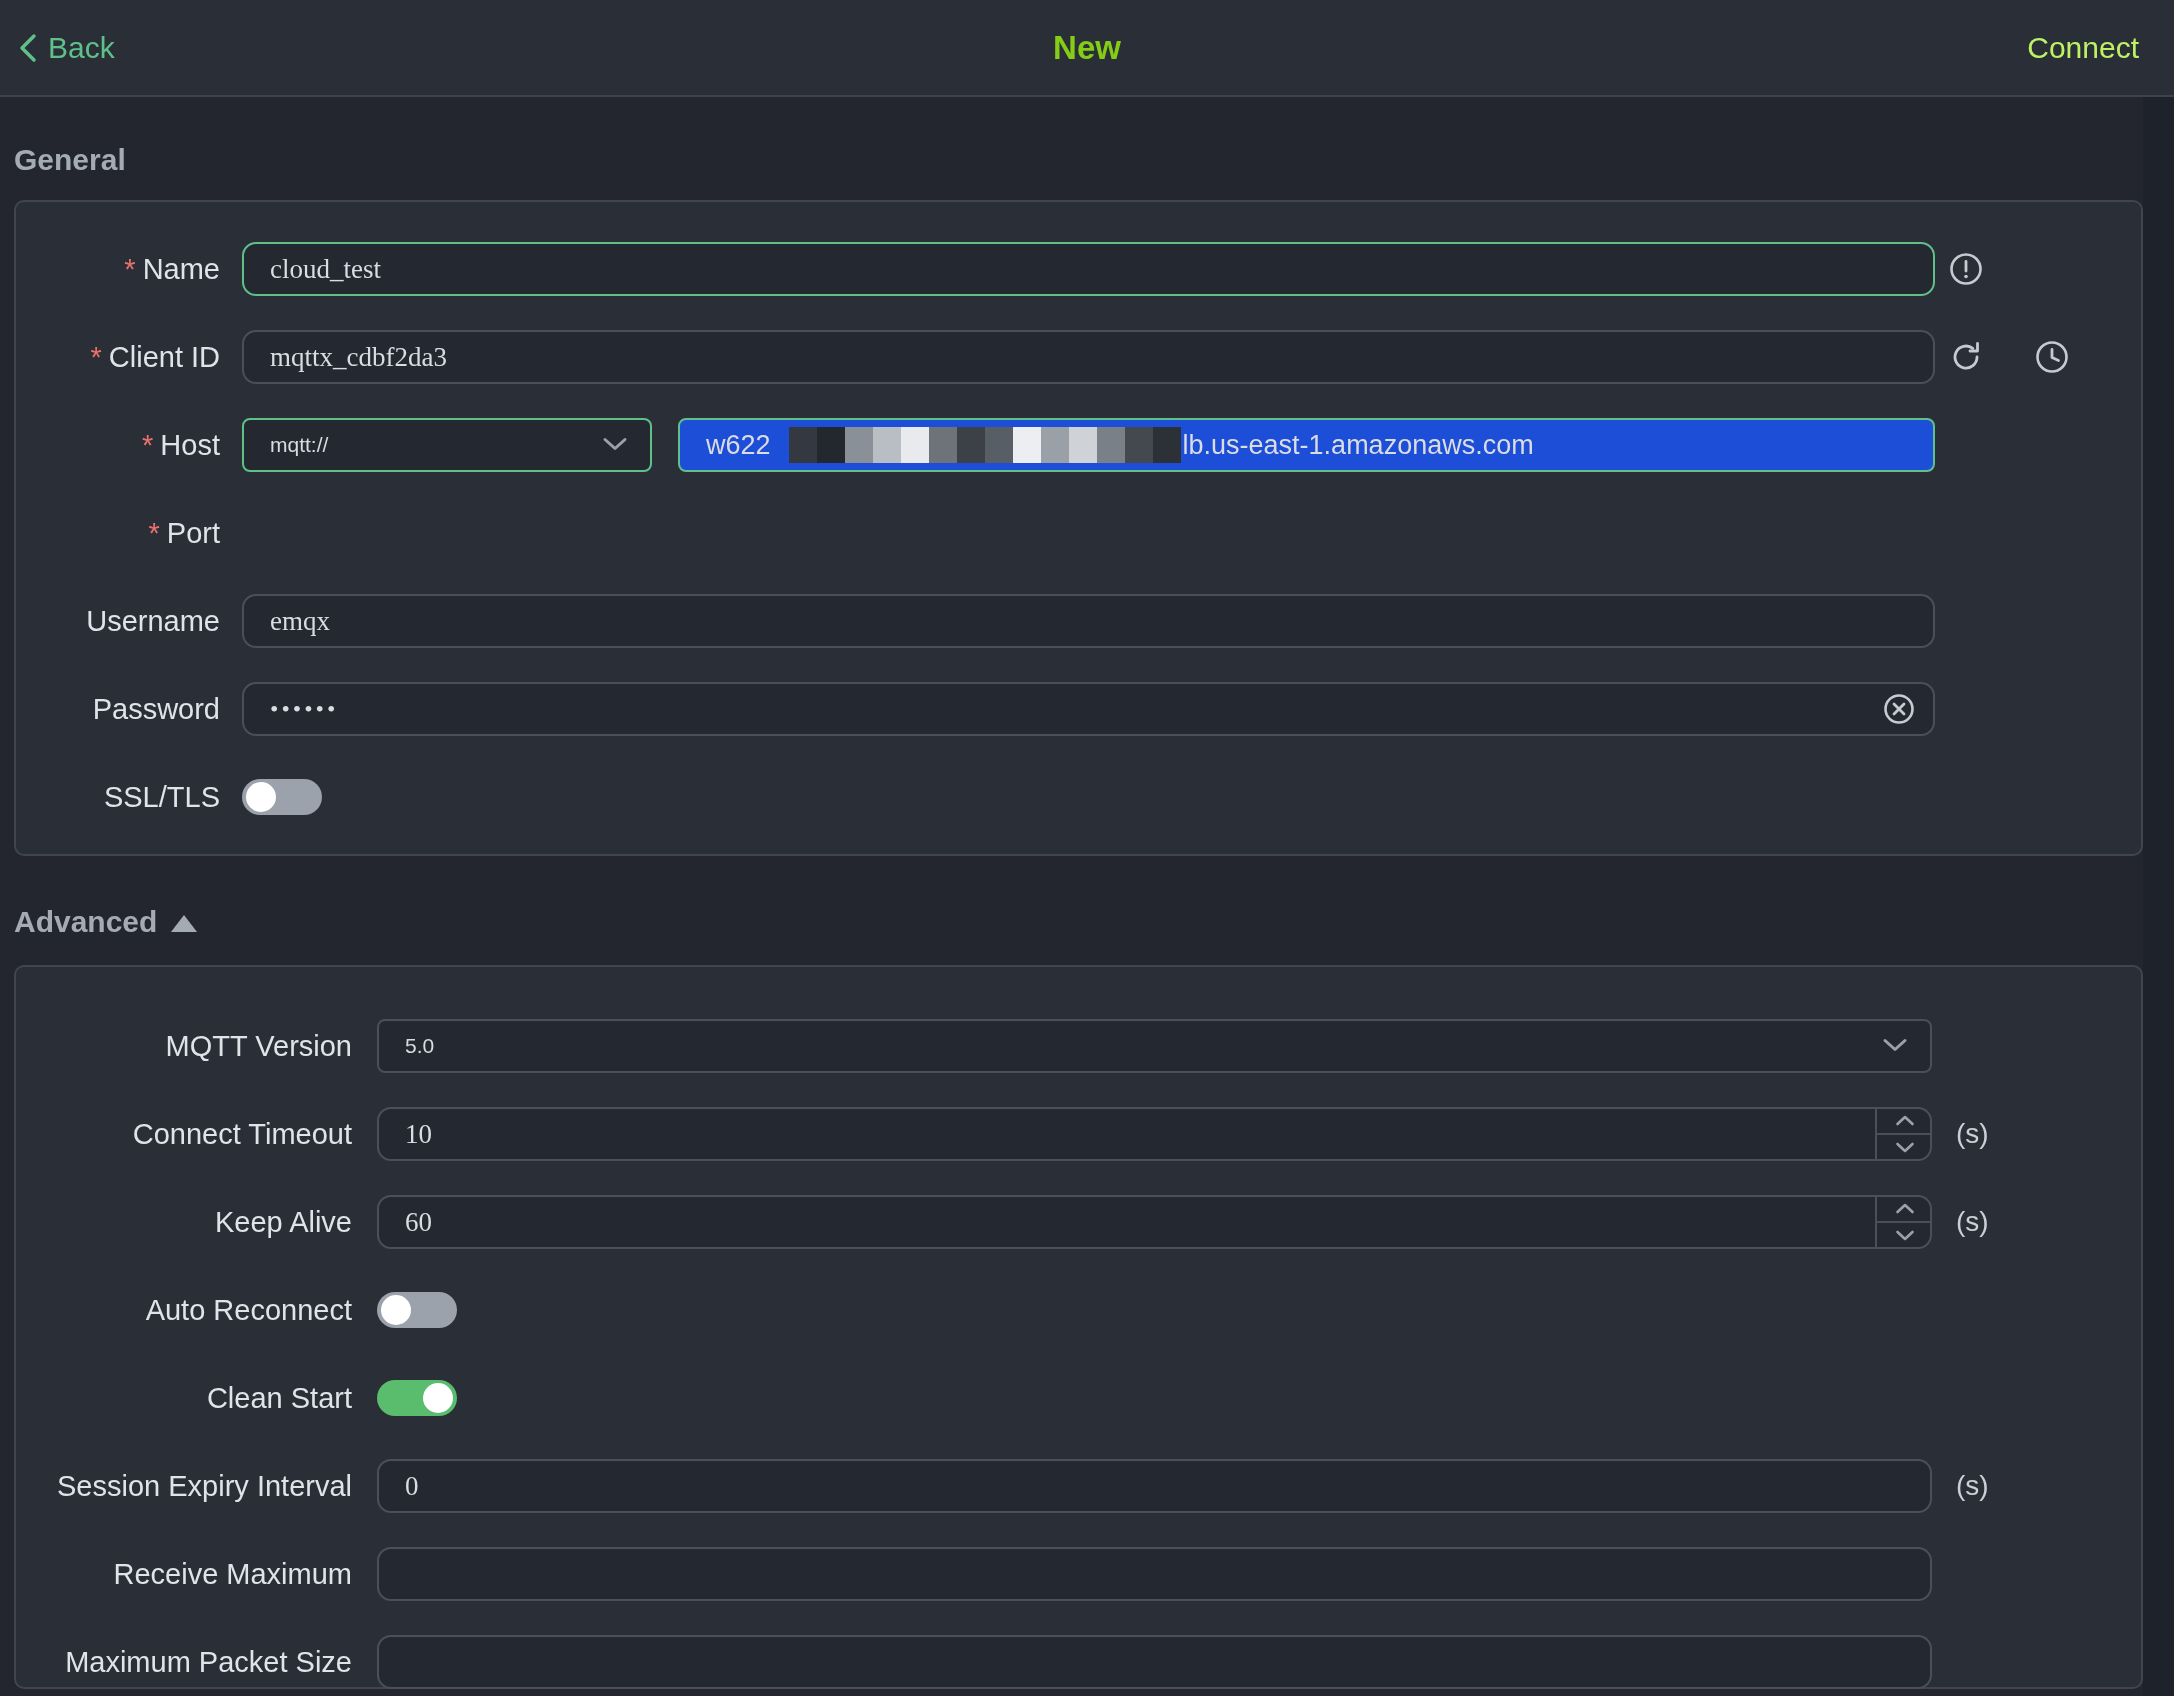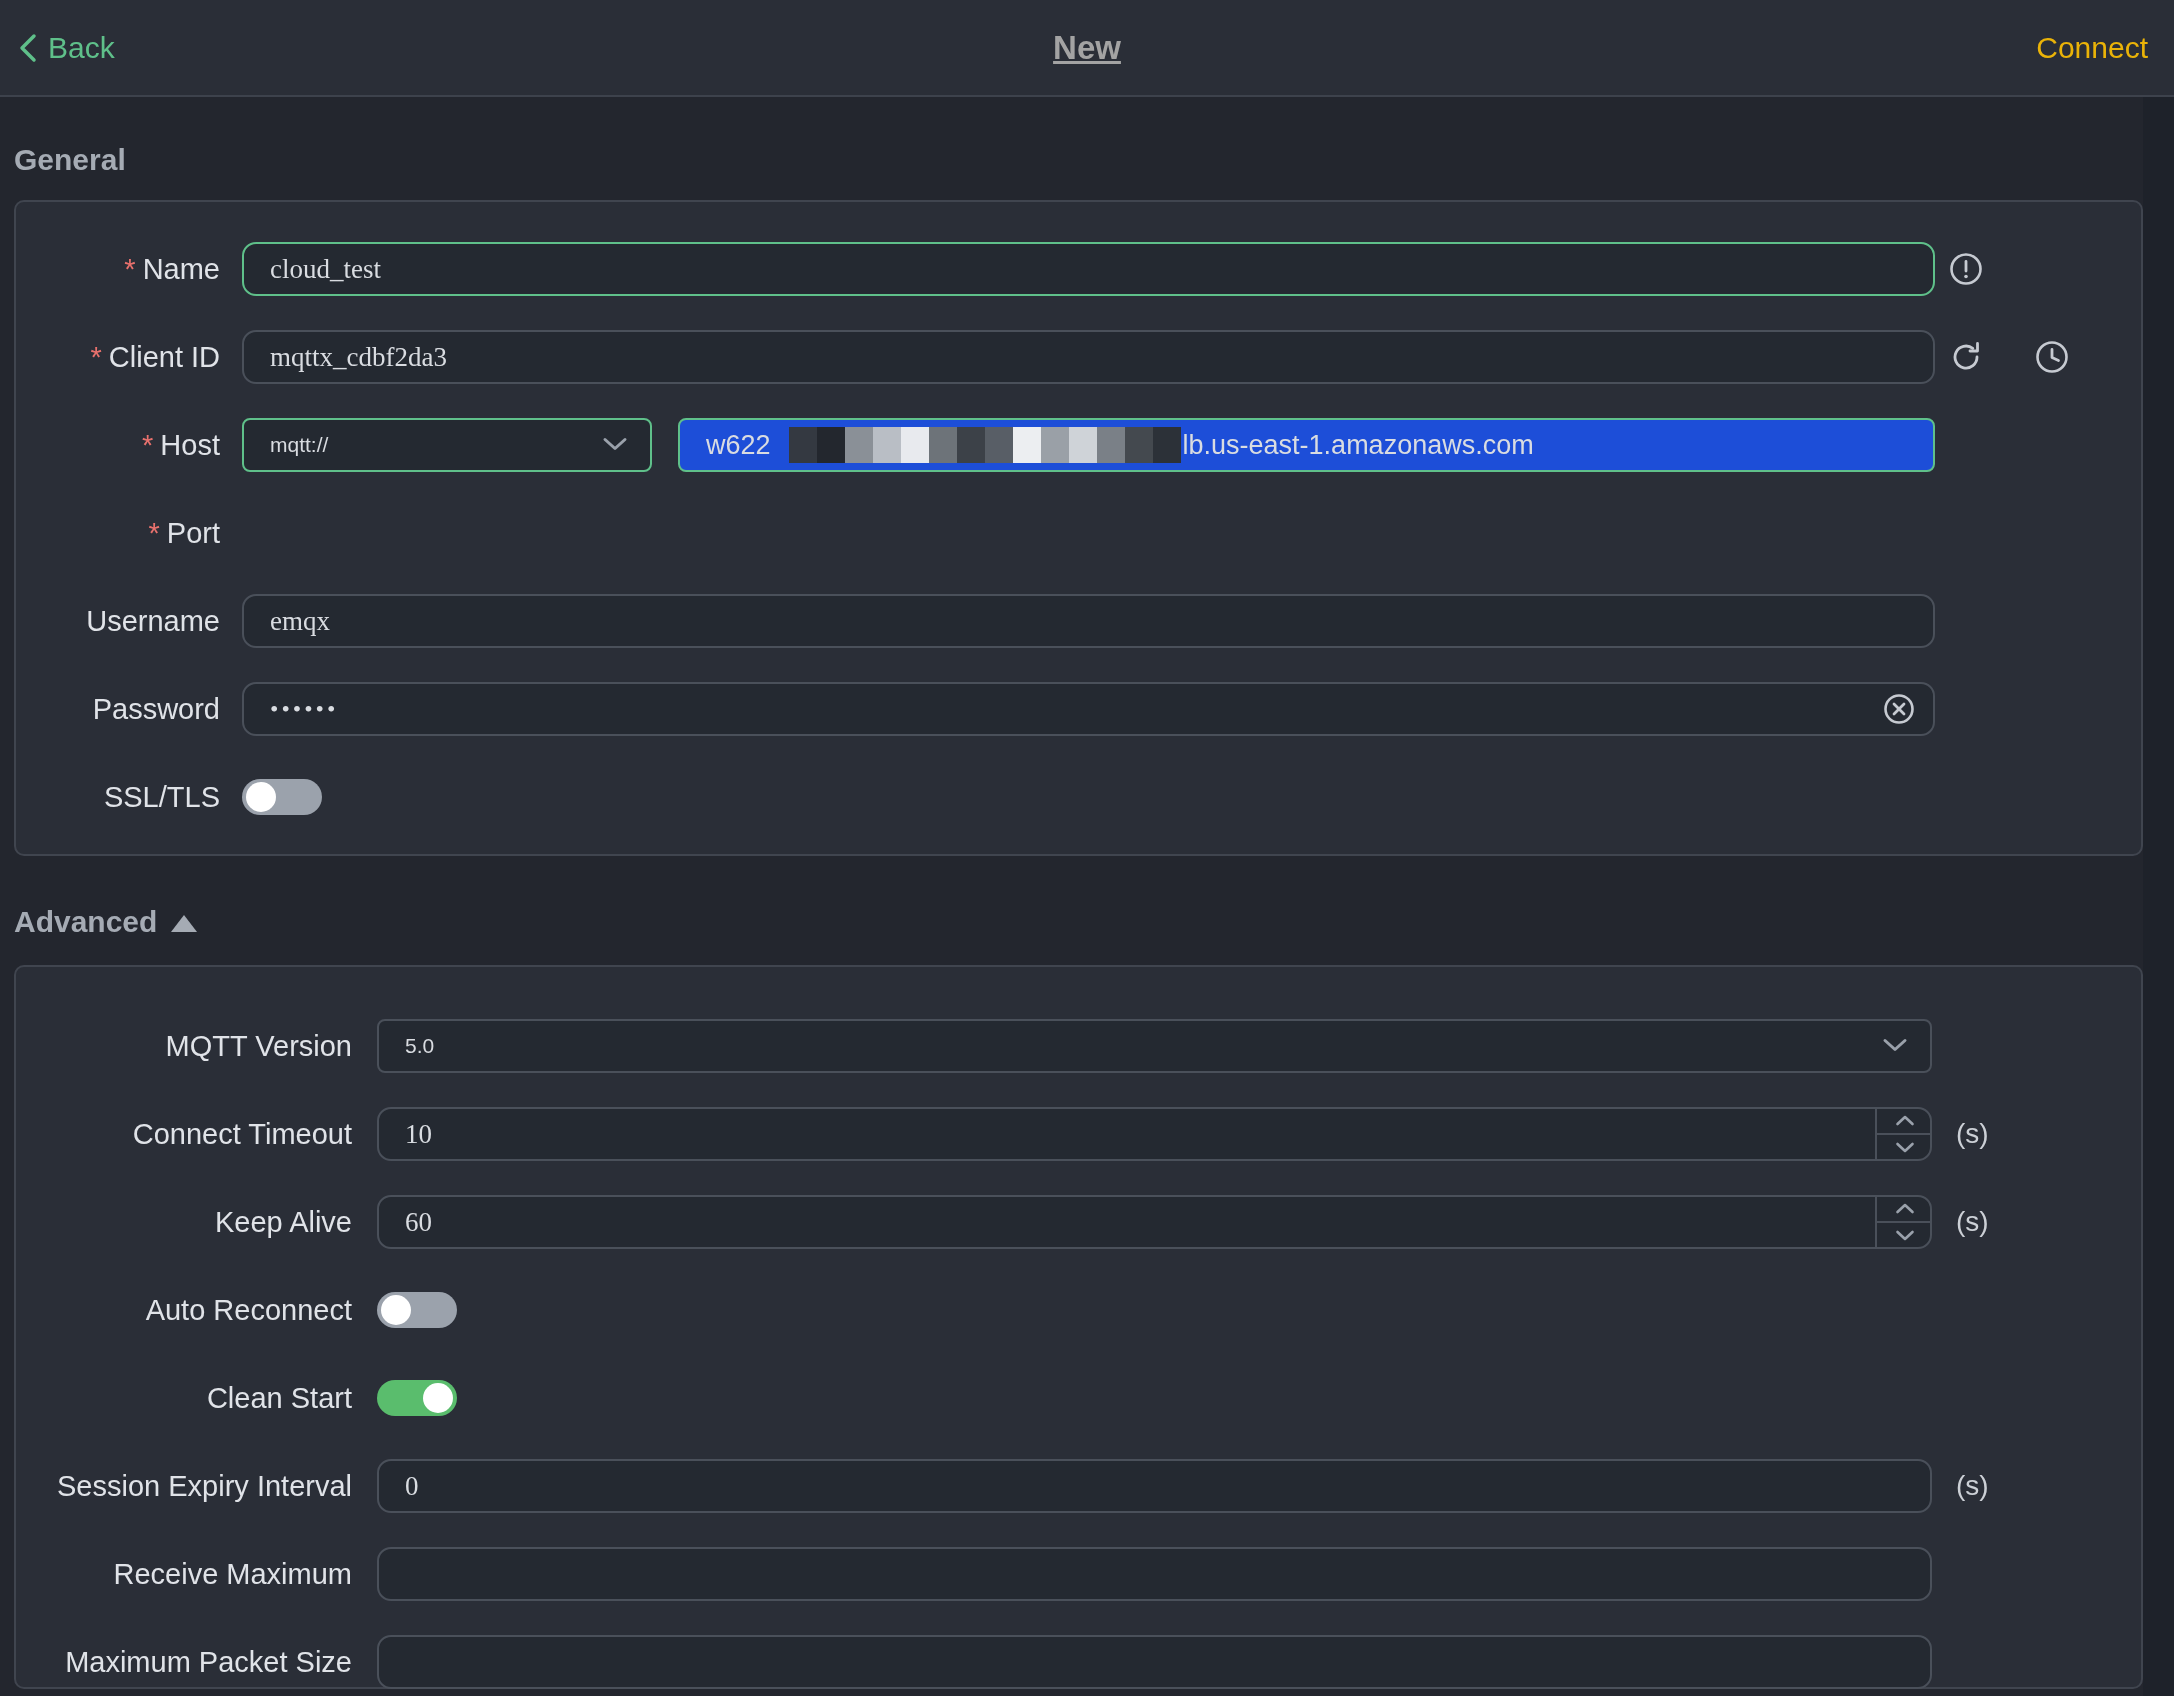--- a/index.html
+++ b/index.html
@@ -20,26 +20,26 @@
   }
   .back-link {
     position: absolute; left: 18px; top: 0; height: 95px;
     display: flex; align-items: center; gap: 10px;
     color: #5fc08a; font-size: 30px; cursor: pointer;
   }
   .page-title {
     position: absolute; left: 50%; top: 0; height: 95px;
     transform: translateX(-50%);
     display: flex; align-items: center;
-    font-size: 33px; font-weight: bold; color: #a3a3a3; text-decoration: underline;
+    font-size: 33px; font-weight: bold; color: #84cc16;
   }
   .connect-link {
-    position: absolute; right: 26px; top: 0; height: 95px;
+    position: absolute; right: 35px; top: 0; height: 95px;
     display: flex; align-items: center;
-    color: #eab308; font-size: 30px; cursor: pointer;
+    color: #bef264; font-size: 30px; cursor: pointer;
   }
   
   .main {
     position: absolute; top: 97px; left: 0; right: 31px; bottom: 0;
     background: #23262e;
     padding: 0 0 0 14px;
     overflow: hidden;
   }
   .section-title {
     display: flex; align-items: center; gap: 14px;

